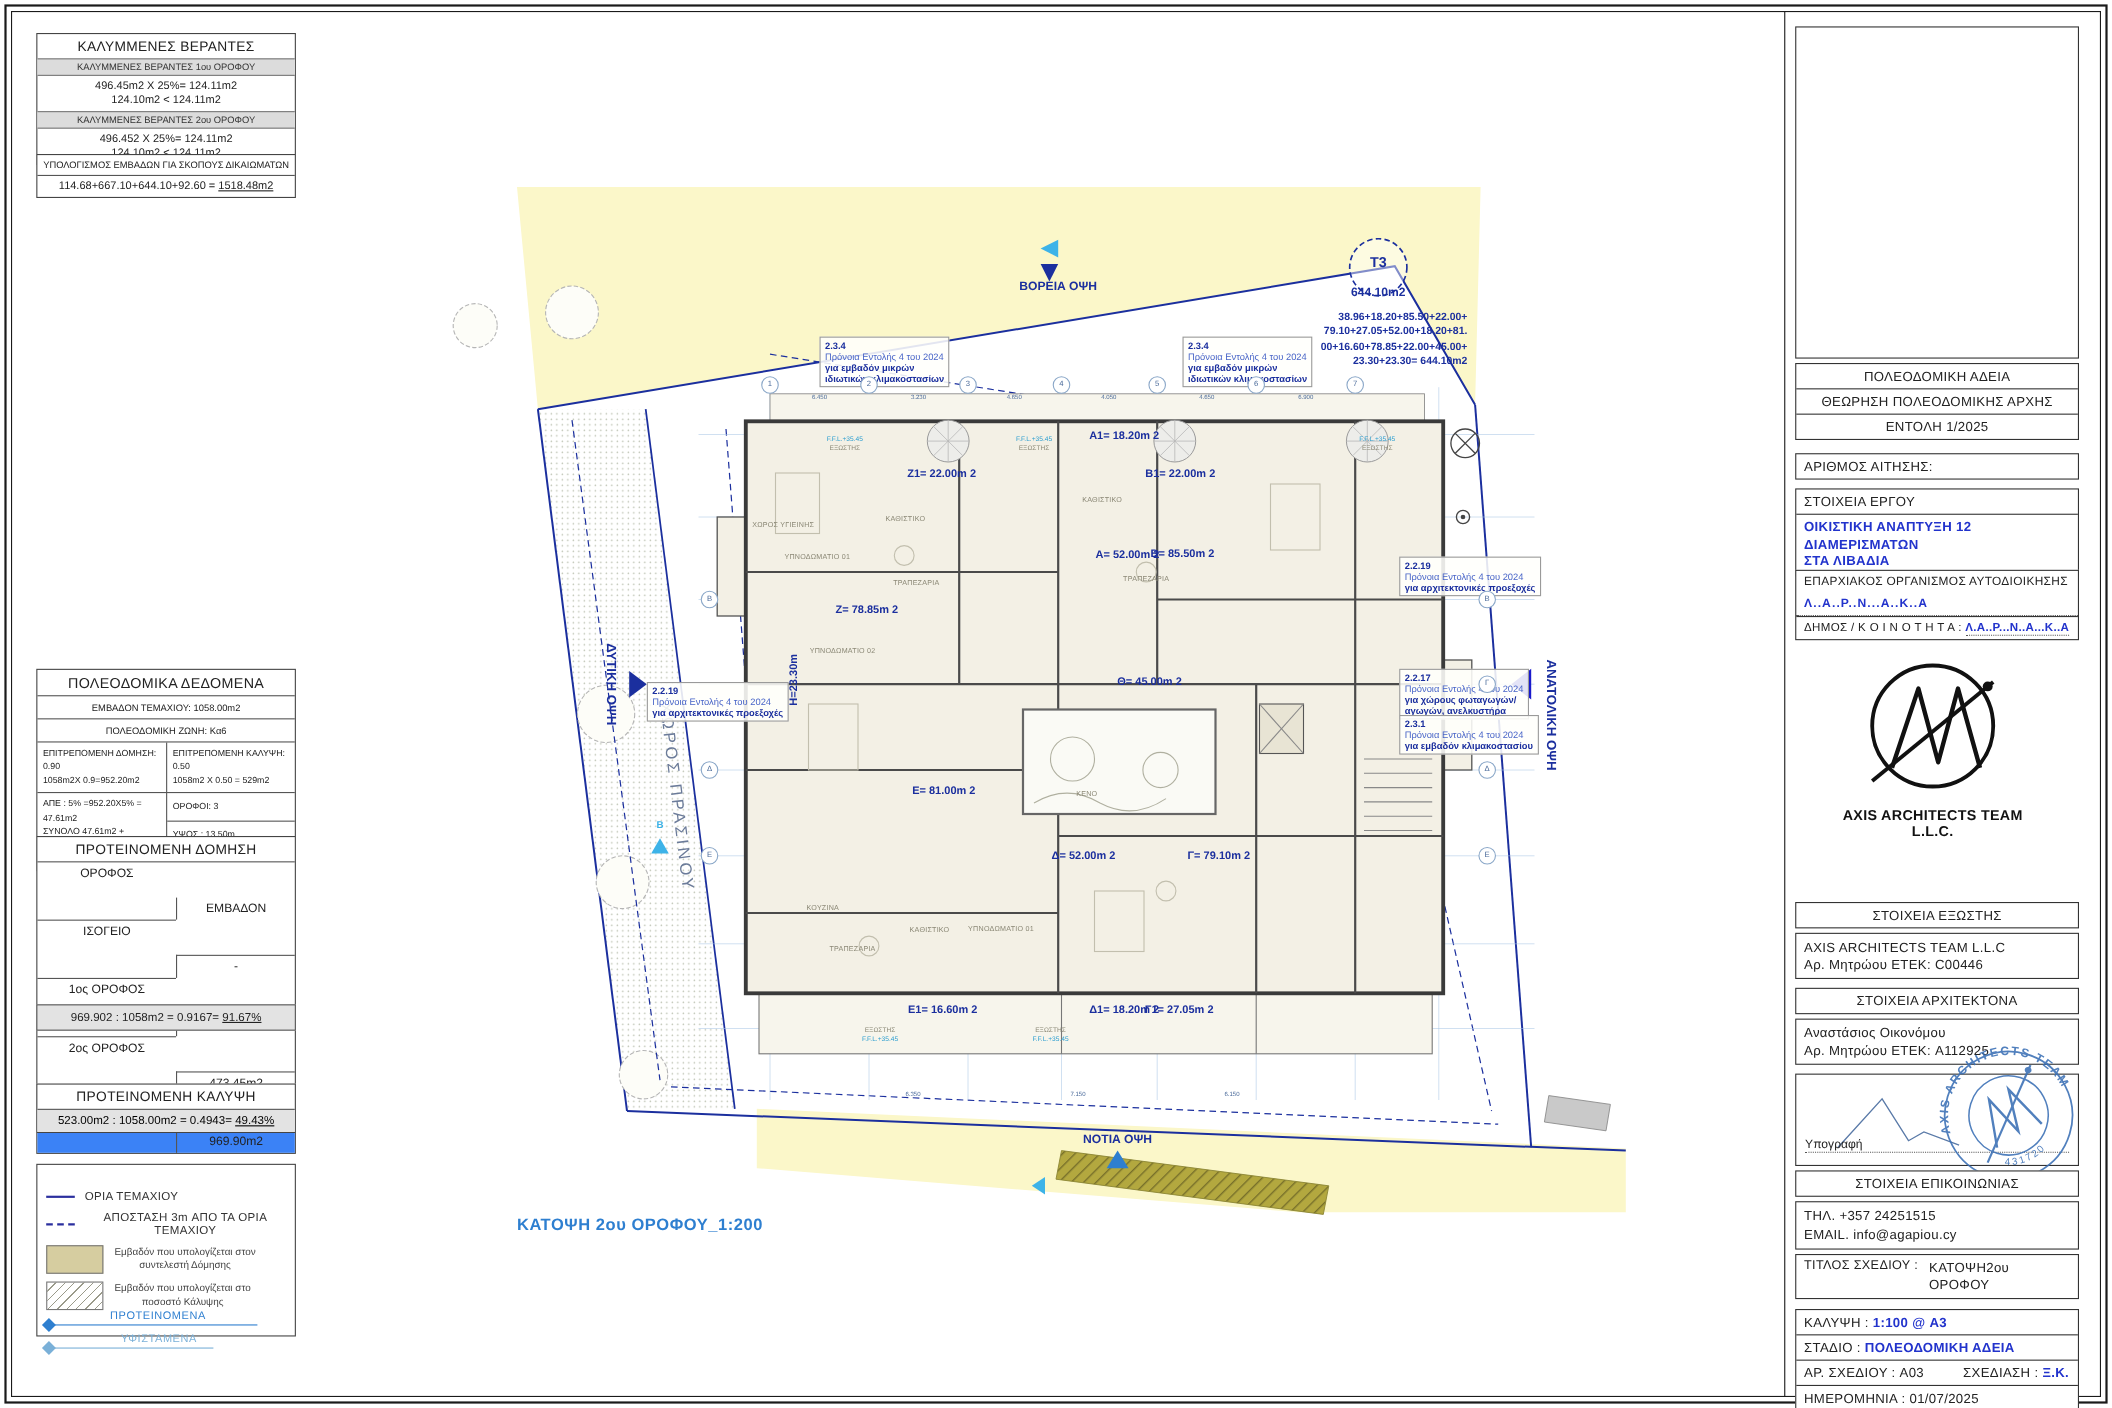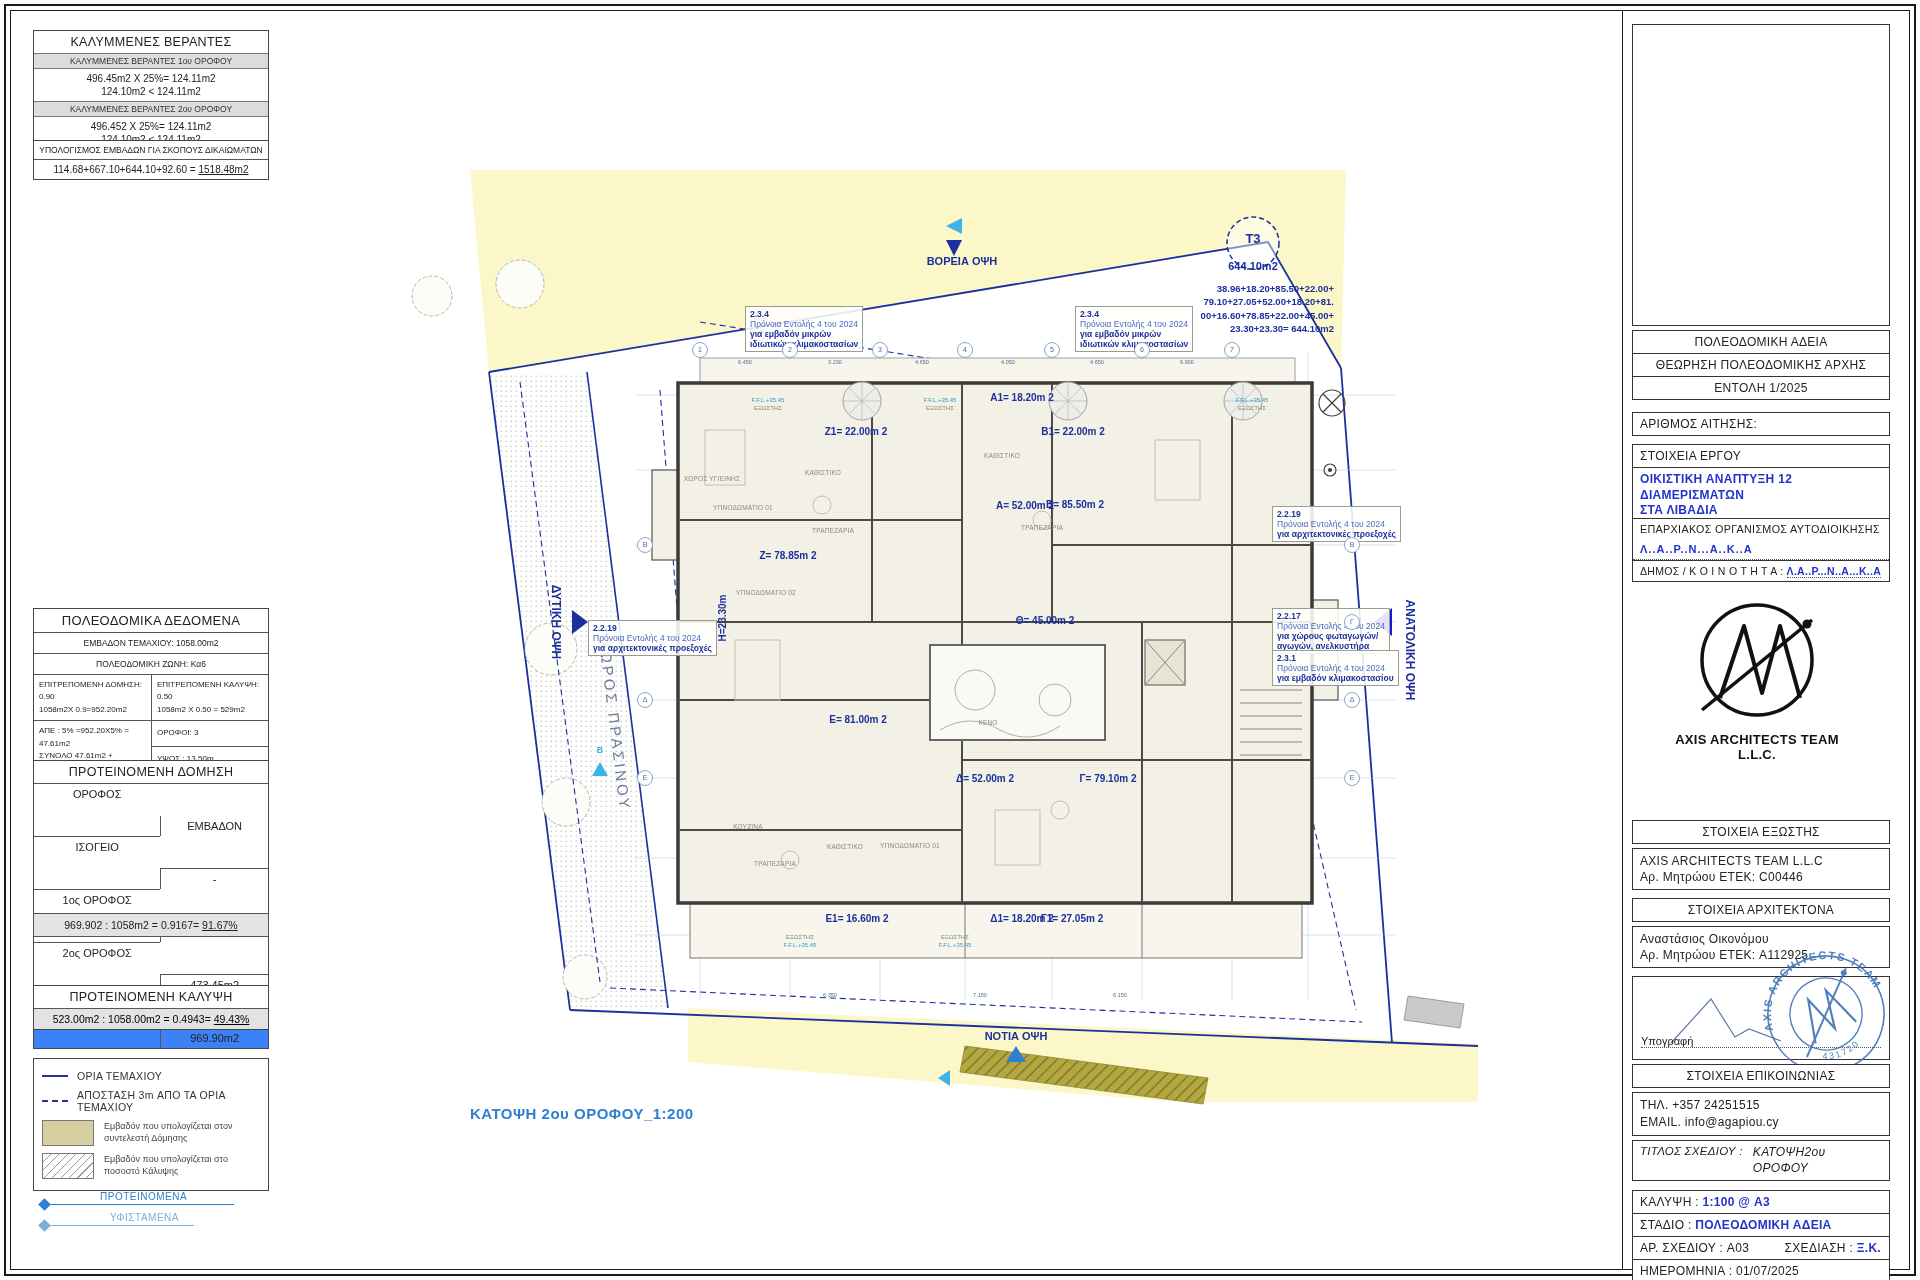--- a/index.html
+++ b/index.html
@@ -417,21 +417,21 @@
       <span>969.902 : 1058m2 = 0.9167= </span><span class="u">91.67%</span>
     </div>
 
     <div class="lp-box" style="top:985px;">
       <div class="lp-title">ΠΡΟΤΕΙΝΟΜΕΝΗ ΚΑΛΥΨΗ</div>
       <div style="background:#e3e3e3;border-top:1px solid #555;font-size:10.5px;text-align:center;padding:4px 0;">
         <span>523.00m2 : 1058.00m2 = 0.4943= </span><span class="u">49.43%</span>
       </div>
     </div>
 
-    <div class="lp-box" style="top:1058px;padding:4px 0;">
+    <div class="lp-box" style="top:1058px;padding:16px 0;text-align:center;">
       <div class="lg-row">
         <span class="lg-line"></span>
         <span class="lg-text">ΟΡΙΑ ΤΕΜΑΧΙΟΥ</span>
       </div>
       <div class="lg-row">
         <span class="lg-dash"></span>
         <span class="lg-text">ΑΠΟΣΤΑΣΗ 3m ΑΠΟ ΤΑ ΟΡΙΑ ΤΕΜΑΧΙΟΥ</span>
       </div>
       <div class="lg-row">
         <span class="lg-swatch lg-tan"></span>
@@ -546,21 +546,21 @@
     <div class="tb-box" style="top:1054px;">
       <div class="tb-row">ΣΤΟΙΧΕΙΑ ΕΠΙΚΟΙΝΩΝΙΑΣ</div>
     </div>
     <div class="tb-box" style="top:1082px;">
       <div class="tb-row tb-left" style="border-top:none;line-height:1.4;">
         <div>ΤΗΛ. +357 24251515</div>
         <div>EMAIL. info@agapiou.cy</div>
       </div>
     </div>
 
-    <div class="tb-box" style="top:1130px;font-style:italic;">
+    <div class="tb-box" style="top:1130px;">
       <div class="tb-row tb-left" style="display:flex;gap:10px;">
         <span class="tb-label">ΤΙΤΛΟΣ ΣΧΕΔΙΟΥ :</span>
         <span style="line-height:1.3;">
           <div>ΚΑΤΟΨΗ2ου</div>
           <div>ΟΡΟΦΟΥ</div>
         </span>
       </div>
     </div>
 
     <div class="tb-box" style="top:1180px;">

